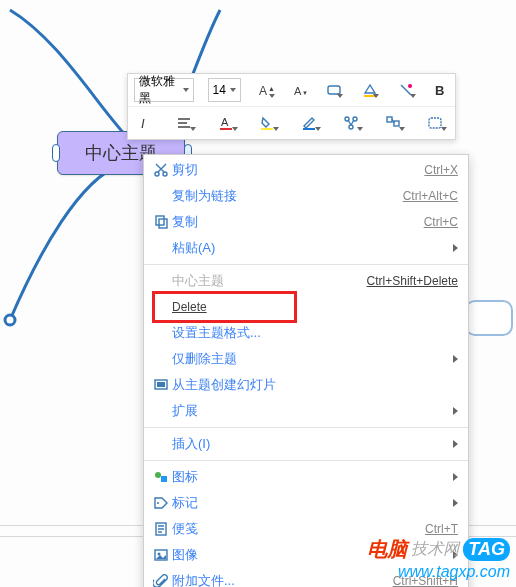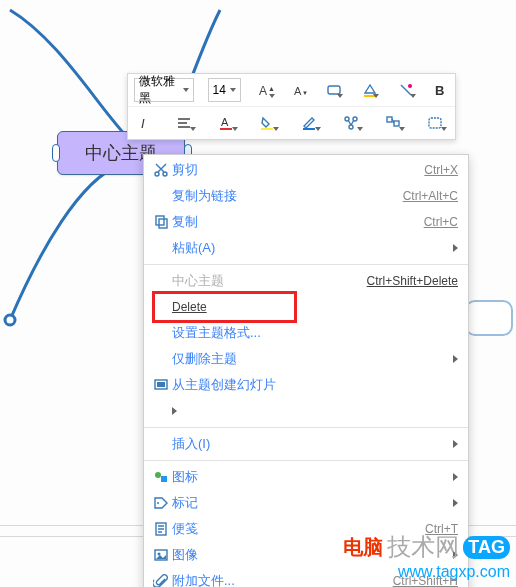--- a/index.html
+++ b/index.html
@@ -121,24 +121,25 @@
   z-index: 7;
 }
 
 
 .watermark {
   position: absolute;
   right: 6px; bottom: 6px;
   text-align: right;
   z-index: 10;
   pointer-events: none;
+  font-style: italic;
 }
 .wm-top { display:flex; align-items:center; gap:4px; justify-content:flex-end;}
 .wm-red { color:#e30; font-weight:bold; font-size:20px; }
-.wm-gray { color:#aaa; font-size:24px; }
+.wm-gray { color:#aaa; font-size:16px; }
 .wm-tag {
   background:#0aa6ff; color:#fff; font-weight:bold;
   padding:1px 5px; border-radius:11px; font-size:18px;
 }
 .wm-url { color:#0aa6ff; font-size:16px; }
 
 
 .right-card {
   position: absolute;
   right: 3px; top: 300px;
@@ -341,20 +342,21 @@
     <span class="ctx-icon">
         <svg class="ic" viewBox="0 0 16 16">
           <rect x="2" y="3" width="12" height="9" class="ic-stroke"></rect>
           <rect x="4" y="5" width="8" height="5" fill="#3a7ab5"></rect>
         </svg>
       </span>
     <span class="ctx-label">从主题创建幻灯片</span>
   </div>
   <div class="ctx-item">
     <span class="ctx-icon"></span>
+    <span class="ctx-label">扩展</span>
     <span class="ctx-submenu-arrow"></span>
   </div>
   <div class="ctx-sep"></div>
   <div class="ctx-item">
     <span class="ctx-icon"></span>
     <span class="ctx-label">插入(I)</span>
     <span class="ctx-submenu-arrow"></span>
   </div>
   <div class="ctx-sep"></div>
   <div class="ctx-item">

